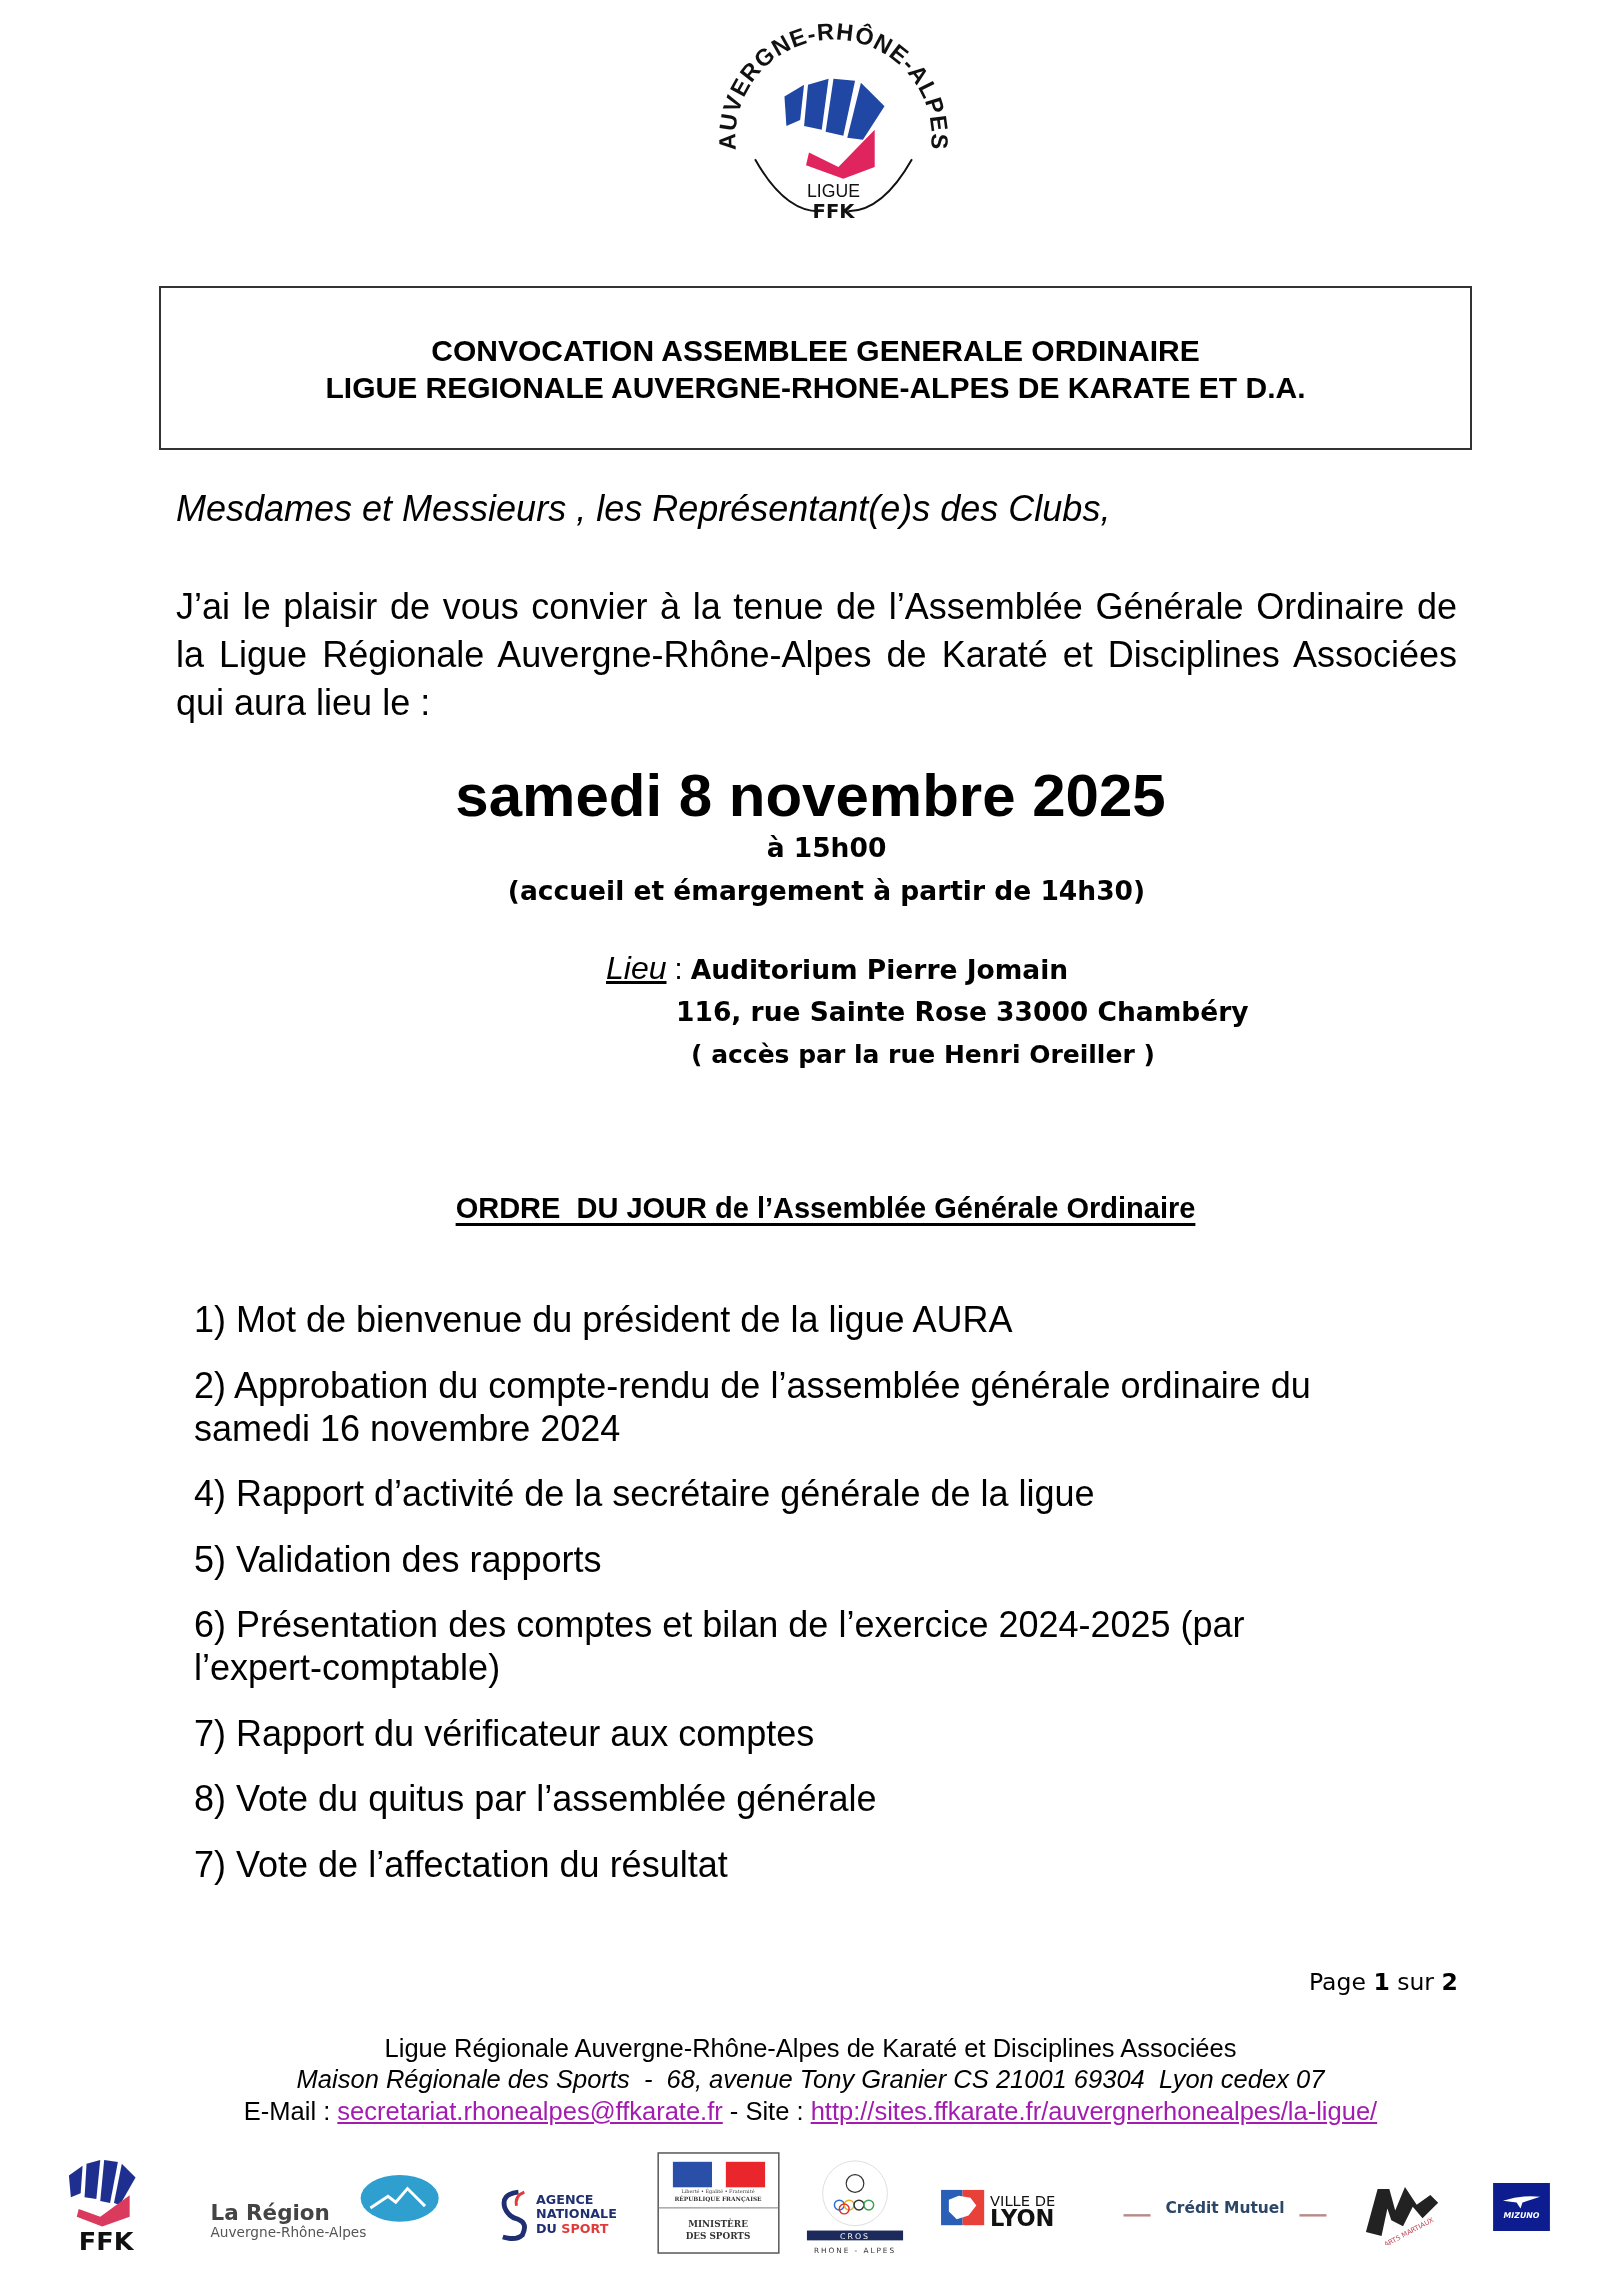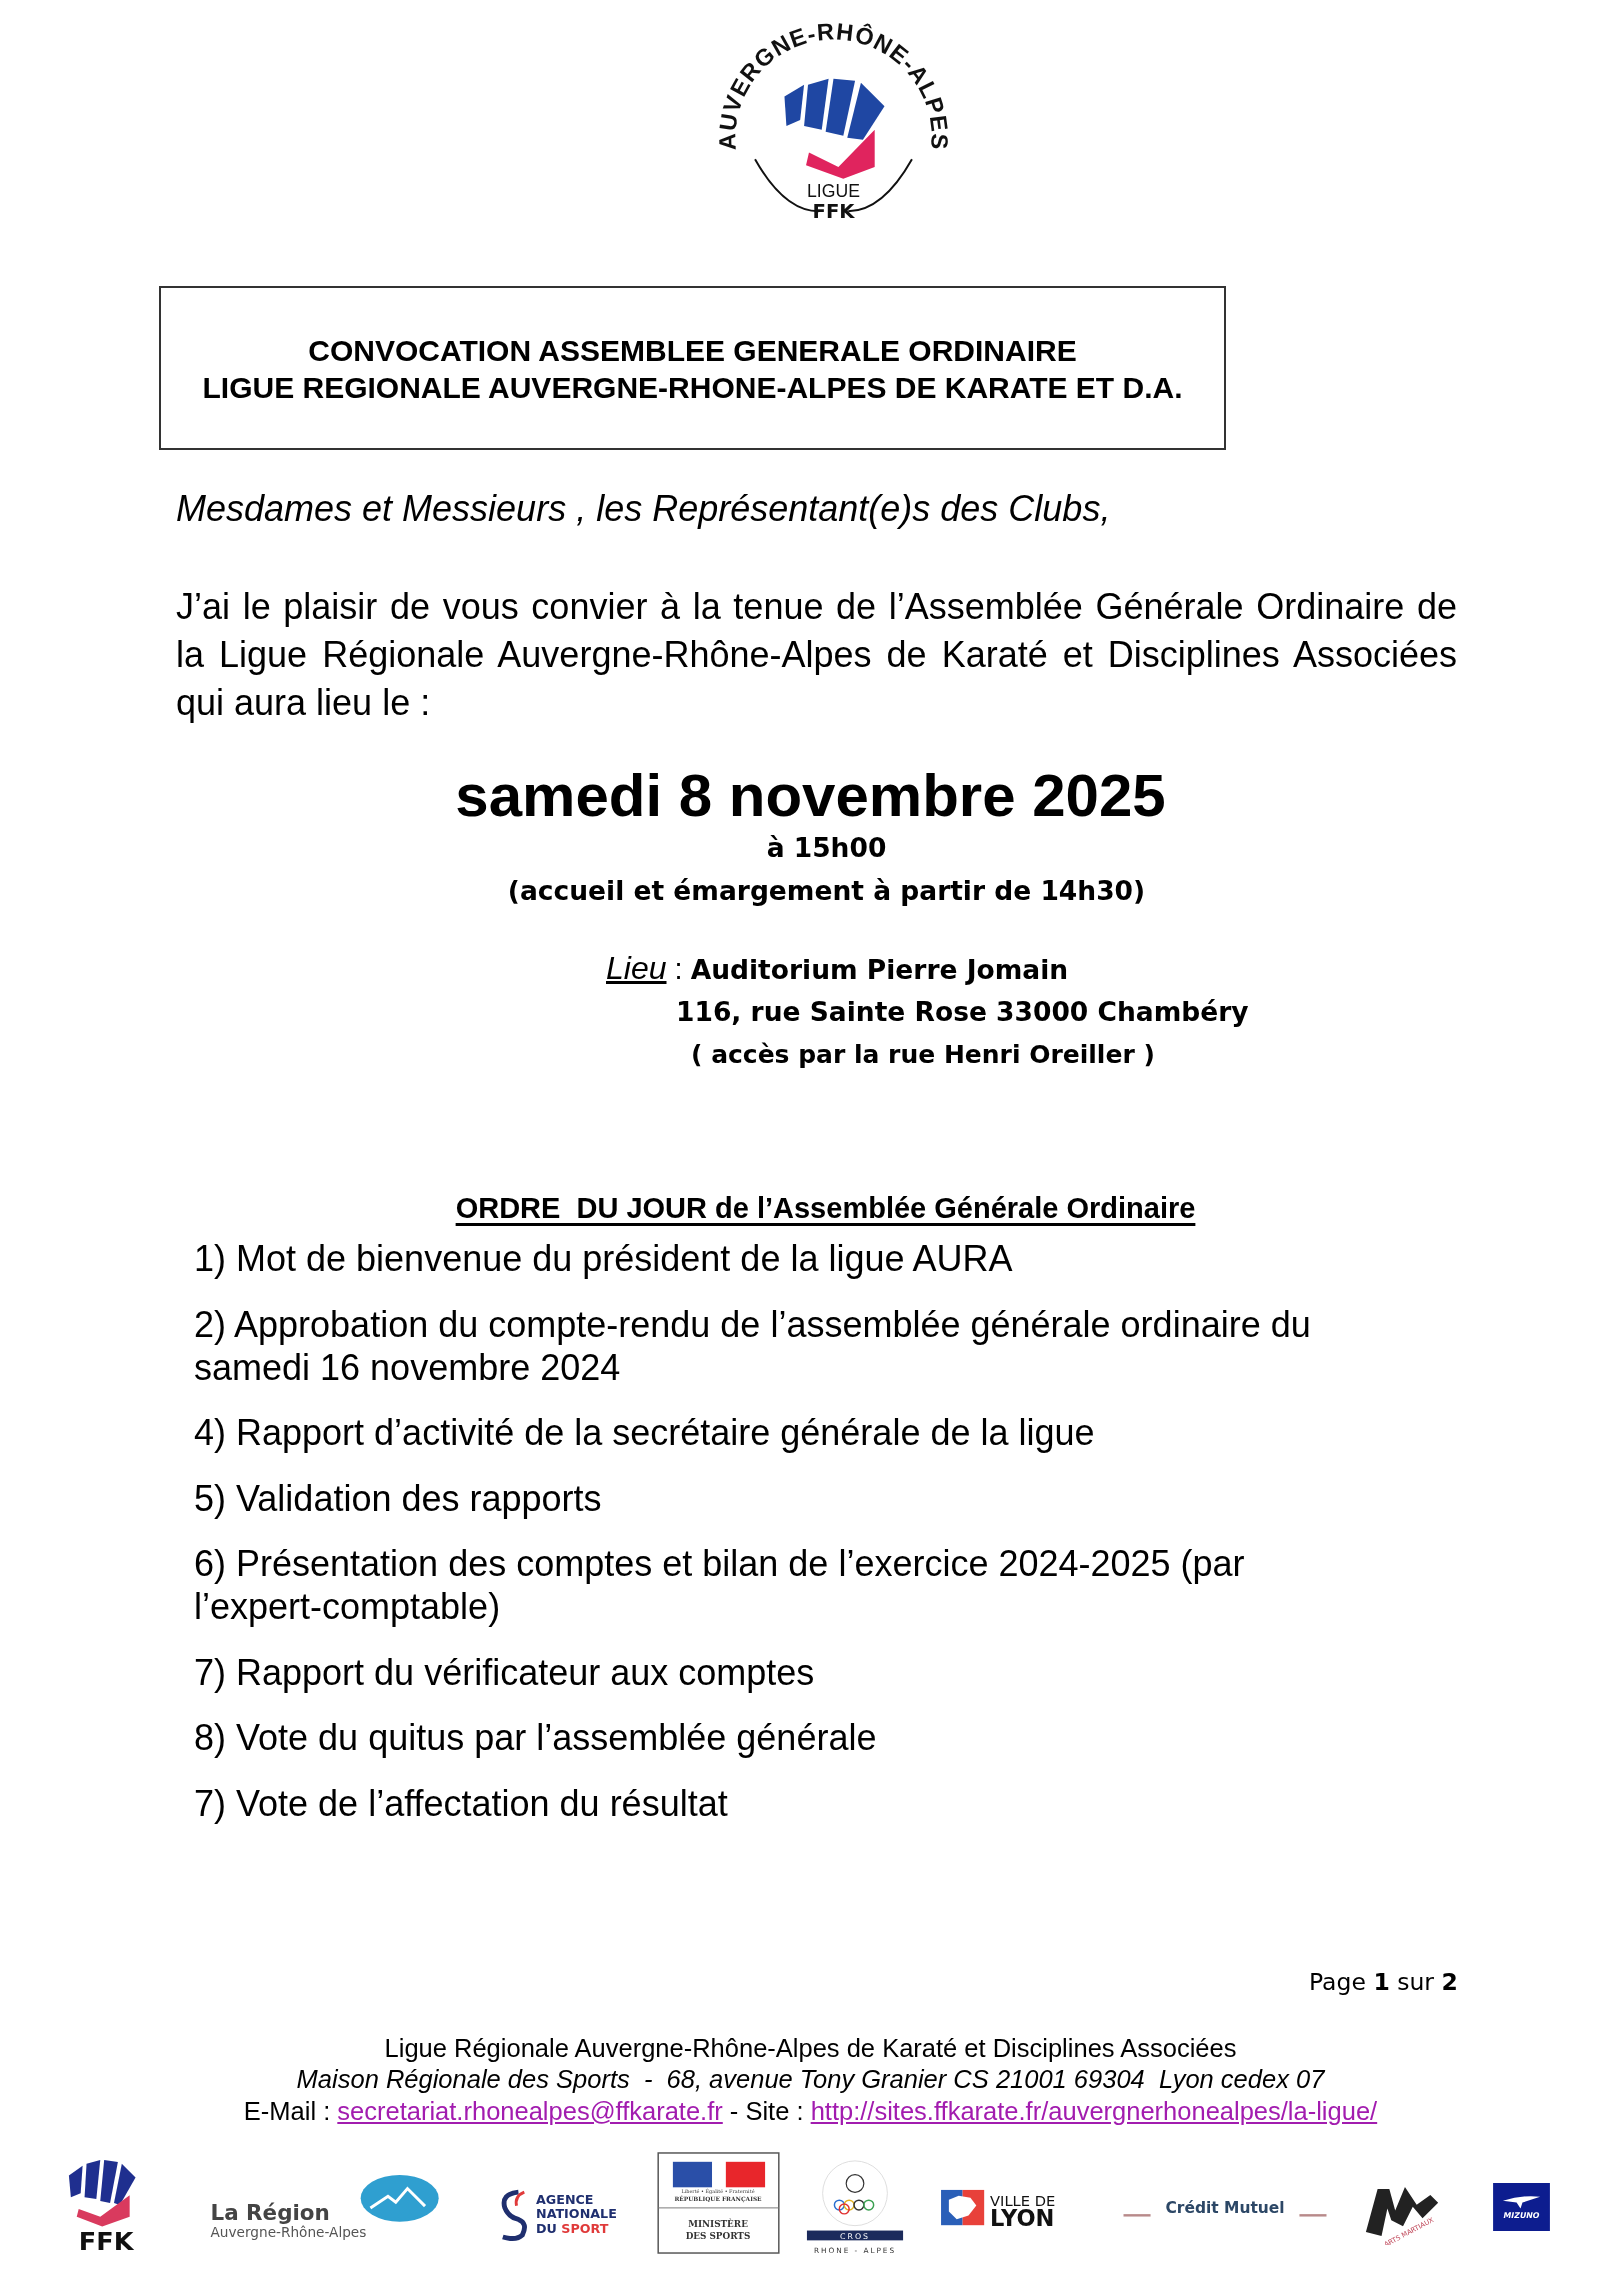--- a/index.html
+++ b/index.html
@@ -5,42 +5,42 @@
   * { box-sizing: border-box; margin: 0; padding: 0; }
   html, body { width: 1621px; height: 2293px; background: #ffffff; }
   body { position: relative; font-family: "Liberation Sans", sans-serif; color: #000; overflow: hidden; }
 
   .abs { position: absolute; }
 
   
   #top-logo { left: 706px; top: 9.8px; width: 255px; height: 221px; }
 
   
-  #title-box { left: 159px; top: 286px; width: 1067px; height: 164px; border: 2px solid #333; text-align: center; }
+  #title-box { left: 159px; top: 286px; width: 1313px; height: 164px; border: 2px solid #333; text-align: center; }
   #title-box .t1, #title-box .t2 { font-weight: bold; font-size: 30px; letter-spacing: 0px; line-height: 37px; }
   #title-box .t1 { margin-top: 44px; }
 
   
   .salut { left: 176px; top: 487px; font-style: italic; font-size: 36px; line-height: 43px; }
   .intro { left: 176px; top: 583px; width: 1281px; font-size: 36px; line-height: 48px; text-align: justify; }
 
   .date { left: 0; width: 1621px; top: 765px; text-align: center; font-weight: bold; font-size: 60px; line-height: 61px; }
   .time { left: 0; width: 1653px; top: 831px; text-align: center; font-weight: bold; font-size: 26.5px; line-height: 33px; font-family: "DejaVu Sans", sans-serif; }
   .accueil { left: 0; width: 1653px; top: 874px; text-align: center; font-weight: bold; font-size: 26.5px; line-height: 33px; font-family: "DejaVu Sans", sans-serif; }
 
   .lieu { left: 606px; top: 949px; font-size: 29px; line-height: 39px; }
   .lieu .lbl { font-style: italic; text-decoration: underline; font-size: 32px; }
   .lieu .val { font-weight: bold; font-family: "DejaVu Sans", sans-serif; font-size: 26.5px; }
   .addr { left: 676px; top: 992px; font-weight: bold; font-family: "DejaVu Sans", sans-serif; font-size: 26.5px; line-height: 39px; }
   .acces { left: 691px; top: 1035px; font-weight: bold; font-family: "DejaVu Sans", sans-serif; font-size: 25px; line-height: 39px; }
 
   .ordre { left: 0; width: 1651px; top: 1190px; text-align: center; font-weight: bold; font-size: 29px; line-height: 37px; }
   .ordre span { text-decoration: underline; text-decoration-thickness: 2.9px; text-underline-offset: 4.9px; }
 
-  .agenda { left: 194px; top: 1237px; width: 1264px; }
+  .agenda { left: 194px; top: 1298px; width: 1264px; }
   .agenda .item { font-size: 36px; line-height: 43px; margin-bottom: 22.5px; }
 
   .page-num { left: 1309px; top: 1968px; font-family: "DejaVu Sans", sans-serif; font-size: 23.5px; }
   .page-num b { font-weight: bold; }
 
   .foot { left: 0; width: 1621px; text-align: center; font-size: 25.5px; line-height: 31px; }
   .foot1 { top: 2033px; }
   .foot2 { top: 2064px; font-style: italic; }
   .foot3 { top: 2096px; }
   .foot a { color: #a21caf; text-decoration: underline; }

